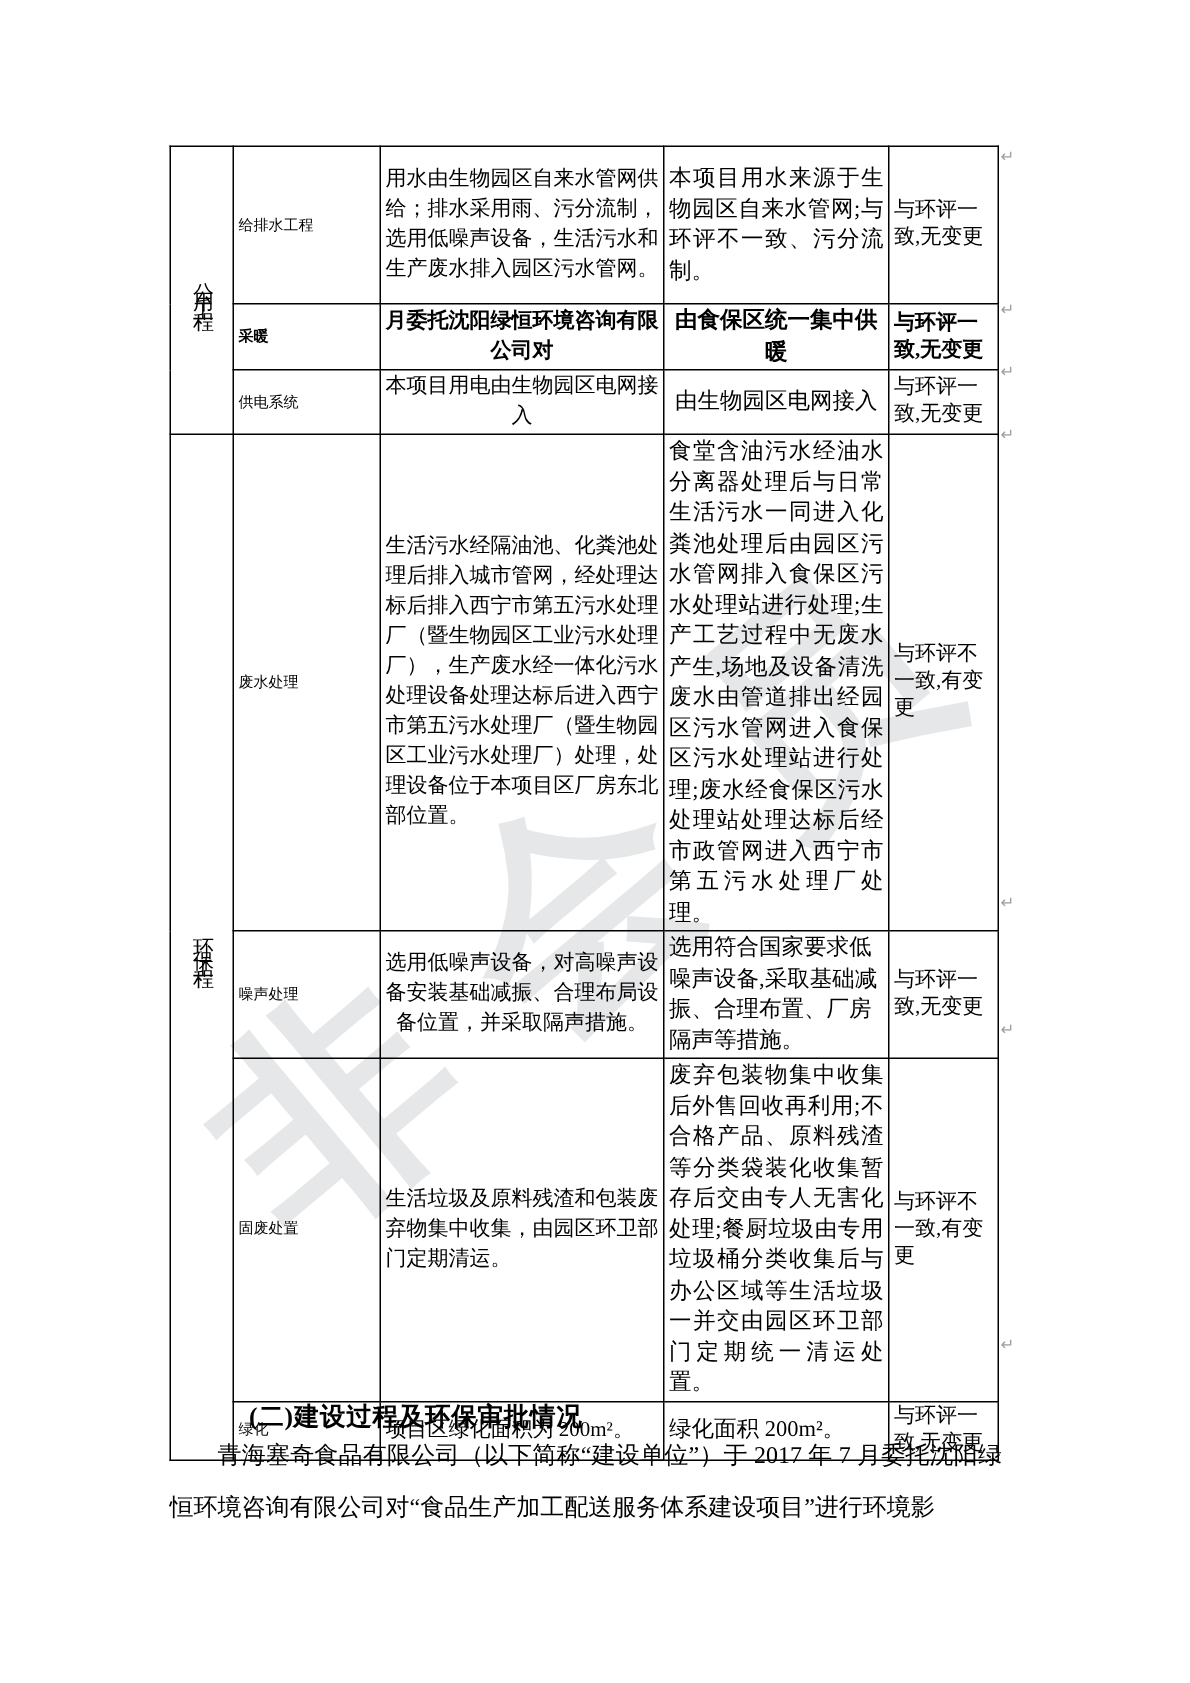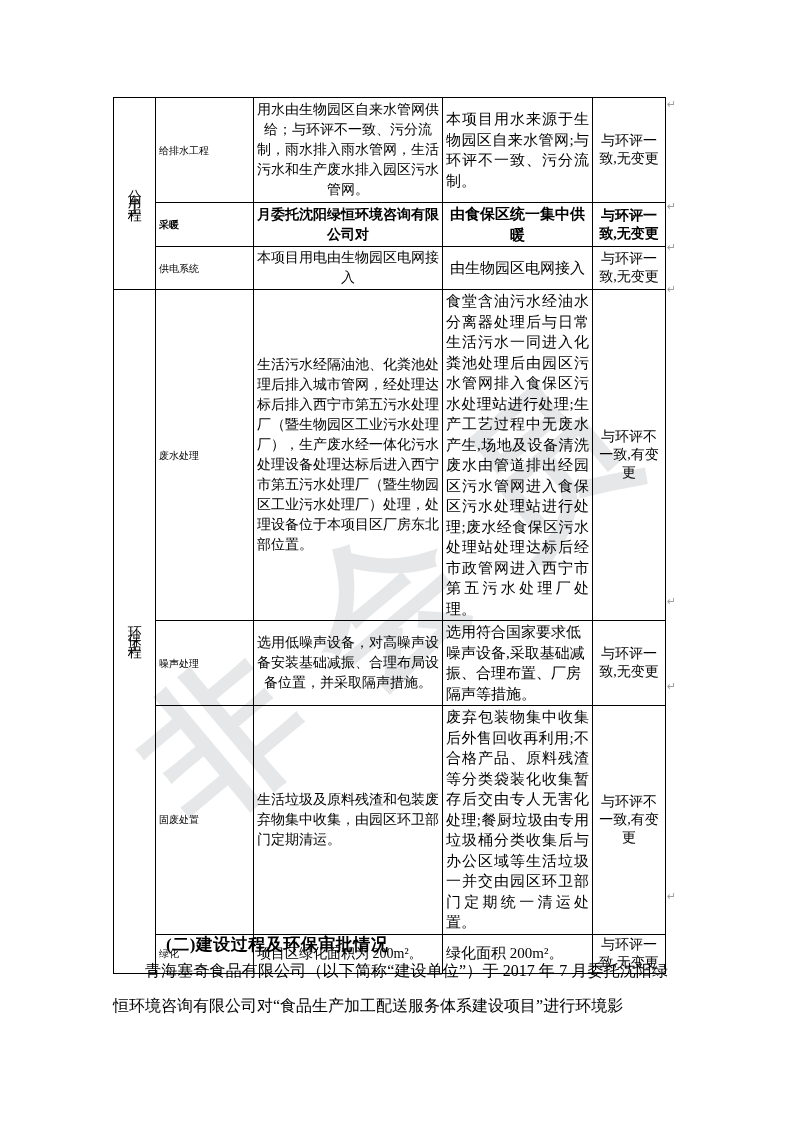--- a/index.html
+++ b/index.html
@@ -27,21 +27,21 @@
   .vertical-text {
     writing-mode:vertical-rl; text-orientation:upright;
     letter-spacing:7px; display:inline-block; line-height:1.1; font-size:14px;
   }
   .name-cell   { text-align:left; font-size:10px; line-height:19px; }
   .design-cell { font-size:14px; line-height:20px; }
   .actual-cell { font-size:15px; line-height:20.5px; }
   .ta-center   { text-align:center; }
   .ta-justify  { text-align:justify; text-justify:inter-ideograph; }
   .ta-left     { text-align:left; }
-  .status-cell { text-align:center; font-size:14px; line-height:18px; padding:1px 1px; }
+  .status-cell { font-size:14px; line-height:18px; padding:1px 1px; }
   .row-mark {
     position:absolute; left:667px; z-index:1; font-size:11px; line-height:11px;
     color:#9aa0a6; font-family:"DejaVu Sans",sans-serif;
   }
   .section-heading {
     position:absolute; left:150px; top:933px; z-index:1;
     font-size:17px; font-weight:bold; letter-spacing:0.5px;margin-left:16px;
   }
   .body-paragraph {
     position:absolute; left:113px; top:953px; width:555px; z-index:1;
@@ -61,21 +61,21 @@
       <col style="width:42px">
         <col style="width:98px">
         <col style="width:189px">
         <col style="width:150px">
         <col style="width:73px">
     </colgroup>
     <tbody>
       <tr style="height:105px;">
         <td class="group-cell" rowspan="3"><span class="vertical-text">公用工程</span></td>
         <td class="name-cell">给排水工程</td>
-        <td class="design-cell ta-center">用水由生物园区自来水管网供给；与环评不一致、污分流制，雨水排入雨水管网，生活污水和生产废水排入园区污水管网。</td>
+        <td class="design-cell ta-center">用水由生物园区自来水管网供给；排水采用雨、污分流制，选用低噪声设备，生活污水和生产废水排入园区污水管网。</td>
         <td class="actual-cell ta-justify">本项目用水来源于生物园区自来水管网;与环评不一致、污分流制。</td>
         <td class="status-cell">与环评一致,无变更</td>
       </tr>
       <tr style="height:41px;font-weight:bold;">
         <td class="name-cell">采暖</td>
         <td class="design-cell ta-center">月委托沈阳绿恒环境咨询有限公司对</td>
         <td class="actual-cell ta-center">由食保区统一集中供暖</td>
         <td class="status-cell">与环评一致,无变更</td>
       </tr>
       <tr style="height:42px;">

